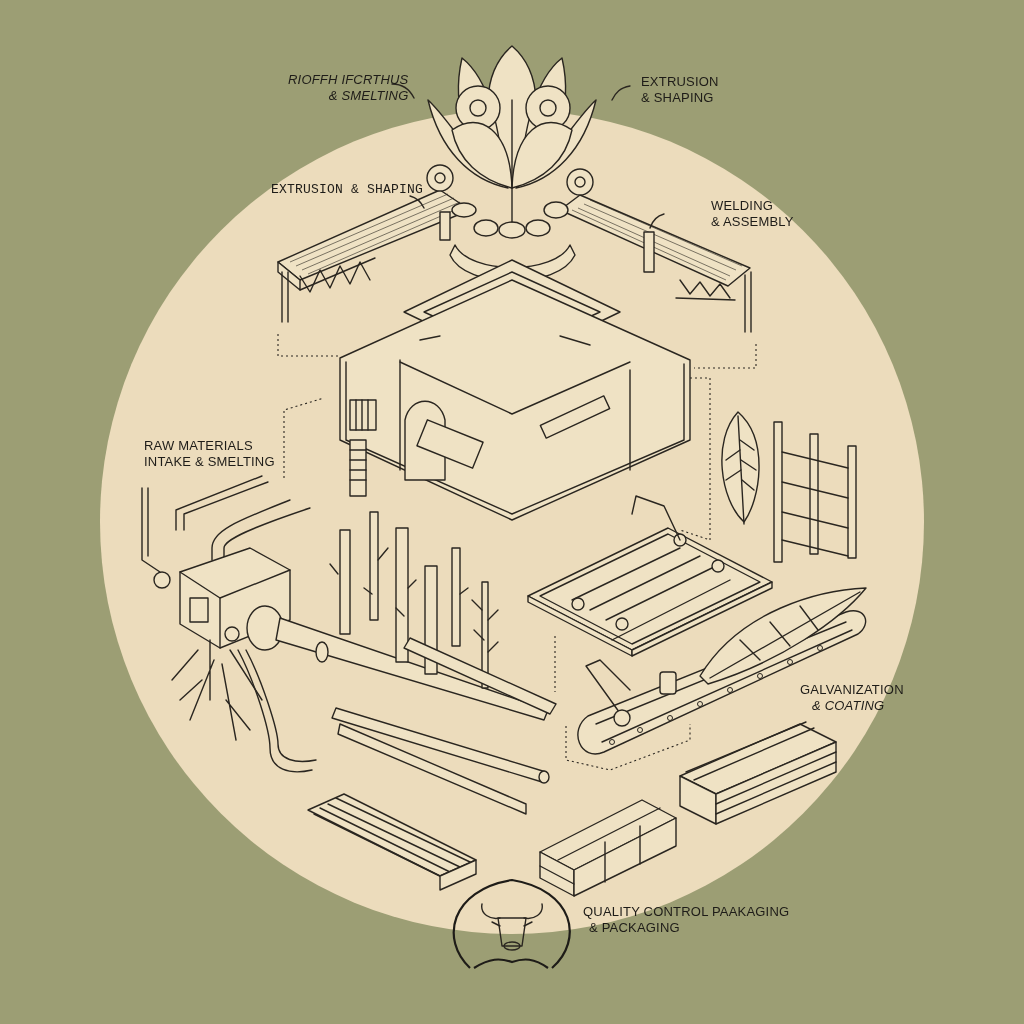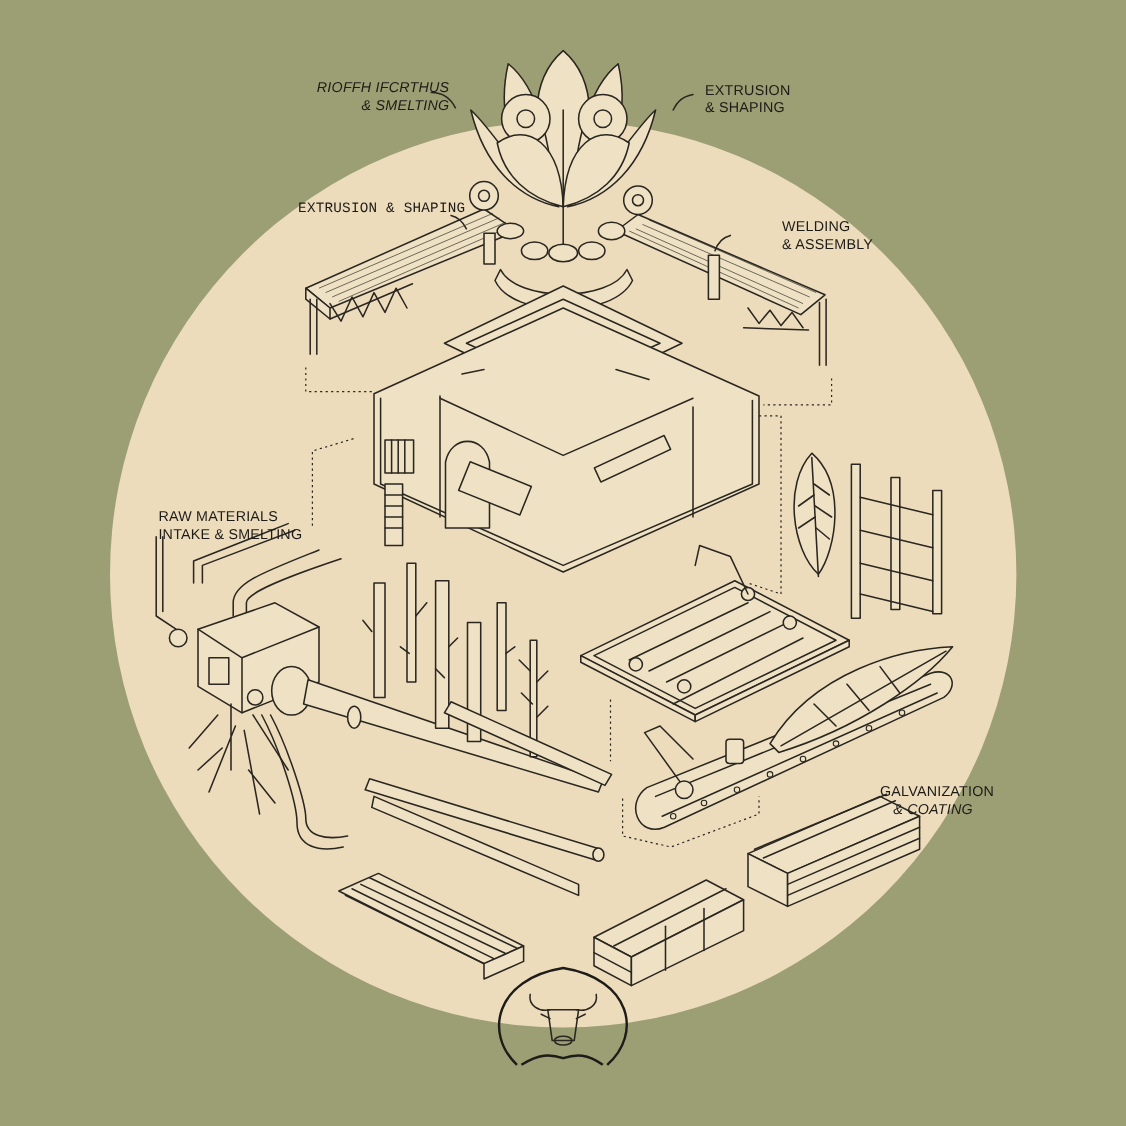--- a/index.html
+++ b/index.html
@@ -270,21 +270,25 @@
   <div>EXTRUSION</div>
   <div>&amp; SHAPING</div>
 </div>
 <div class="label" style="left:271px;top:182px;font-family:Liberation Mono, monospace;">
   <div>EXTRUSION &amp; SHAPING</div>
 </div>
 <div class="label" style="left:675px;top:198px;margin-left:36px;">
   <div>WELDING</div>
   <div>&amp; ASSEMBLY</div>
 </div>
-<div class="label" style="left:144px;top:438px;margin-top:24px;">
+<div class="label" style="left:144px;top:438px;">
   <div>RAW MATERIALS</div>
   <div>INTAKE &amp; SMELTING</div>
 </div>
-<div class="label" style="left:800px;top:682px;margin-top:30px;">
+<div class="label" style="left:800px;top:682px;">
   <div>GALVANIZATION</div>
   <div style="padding-left:12px;font-style:italic;">&amp; COATING</div>
 </div>
+<div class="label" style="left:583px;top:904px;">
+  <div>QUALITY CONTROL PAAKAGING</div>
+  <div style="padding-left:6px;">&amp; PACKAGING</div>
+</div>
 </div>
 
 </body></html>

